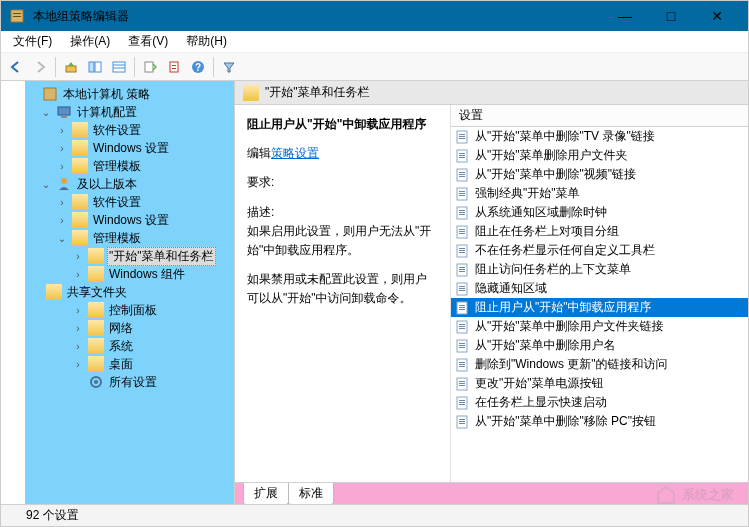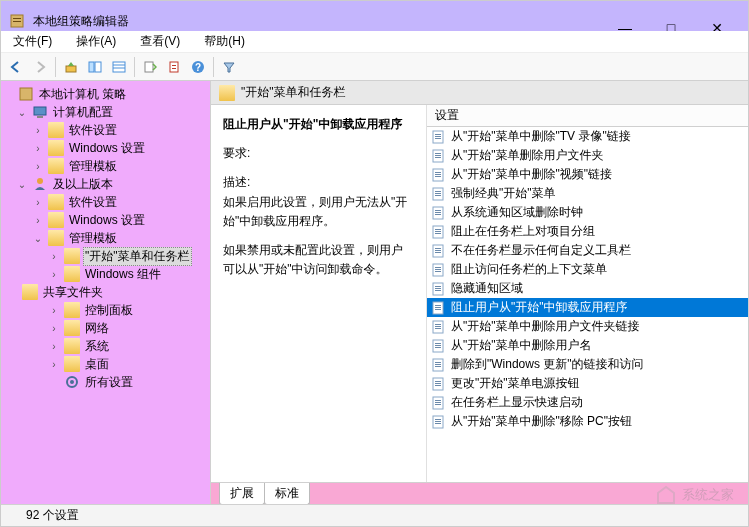--- a/index.html
+++ b/index.html
@@ -1,28 +1,28 @@
 <!DOCTYPE html>
 <html><head>
 <meta charset="utf-8">
 <style>
 * { box-sizing: border-box; margin: 0; padding: 0; }
 body { font-family: "Microsoft YaHei", "Segoe UI", sans-serif; font-size: 12px; background: #fff; color: #000; width: 749px; height: 527px; overflow: hidden; display: flex; flex-direction: column; border: 1px solid #ccc; }
-.titlebar { height: 30px; display: flex; padding: 12px 8px; background: #c4b5fd; }
+.titlebar { height: 30px; display: flex; align-items: center; padding: 12px 8px; background: #0369a1; }
 .titlebar .icon { width: 16px; height: 16px; margin-right: 8px; }
 .titlebar .title { flex: 1; font-size: 12px; }
 .titlebar .controls { display: flex; gap: 0; }
 .titlebar .controls .btn { width: 46px; height: 30px; display: flex; align-items: center; justify-content: center; font-size: 14px; cursor: default; }
-.menubar { height: 22px; display: flex; align-items: center; padding: 0 4px; gap: 8px; background: #fff; border-bottom: 1px solid #eee; }
+.menubar { height: 22px; display: flex; align-items: center; padding: 0 4px; gap: 2px; background: #fff; border-bottom: 1px solid #eee; }
 .menubar .mitem { padding: 2px 8px; cursor: default; }
 .toolbar { height: 28px; display: flex; align-items: center; padding: 0 4px; gap: 2px; border-bottom: 1px solid #d0d0d0; background: #f8f8f8; }
 .toolbar .tbtn { width: 22px; height: 22px; display: flex; align-items: center; justify-content: center; cursor: default; border: 1px solid transparent; }
 .toolbar .sep { width: 1px; height: 20px; background: #d0d0d0; margin: 0 2px; }
 .main { flex: 1; display: flex; overflow: hidden; }
-.tree { width: 210px; border-right: 1px solid #d0d0d0; overflow-y: auto; padding: 4px 0; background: #f0abfc; }
+.tree { width: 210px; border-right: 1px solid #d0d0d0; overflow-y: auto; padding: 4px 0; background: #7dd3fc; margin-left: 24px; }
 .tree-row { display: flex; align-items: center; height: 18px; padding: 0 4px; white-space: nowrap; cursor: default; }
 .tree-row .exp { width: 14px; text-align: center; font-size: 10px; color: #555; }
 .tree-row .ticon { width: 16px; height: 16px; margin: 0 3px; flex-shrink: 0; }
 .tree-row .label { padding: 0 2px; }
 .tree-row.sel .label { background: #dcdcdc; border: 1px dotted #888; padding: 0 1px; }
 .folder { background: linear-gradient(#ffe9a8,#f0c24b); border-radius: 1px; }
 .content { flex: 1; display: flex; flex-direction: column; overflow: hidden; }
 .chead { height: 24px; background: #e8e8e8; display: flex; align-items: center; padding: 0 8px; gap: 6px; border-bottom: 1px solid #d0d0d0; }
 .chead .label { font-size: 12px; }
 .cbody { flex: 1; display: flex; overflow: hidden; }
@@ -237,20 +237,23 @@
   </div>
 
   <div class="content">
     <div class="chead">
       <span class="ticon folder" style="width:16px;height:16px"></span>
       <span class="label">"开始"菜单和任务栏</span>
     </div>
     <div class="cbody">
       <div class="desc">
         <h4>阻止用户从"开始"中卸载应用程序</h4>
+        <div>
+          <span>编辑</span><span class="link">策略设置</span>
+        </div>
         <p>要求:</p>
         <p>描述:</p>
         <div>如果启用此设置，则用户无法从"开始"中卸载应用程序。</div>
         <p>如果禁用或未配置此设置，则用户可以从"开始"中访问卸载命令。</p>
       </div>
       <div class="list">
         <div class="listhead">
             <span>设置</span>
           </div>
         <div class="listbody" id="listbody">

